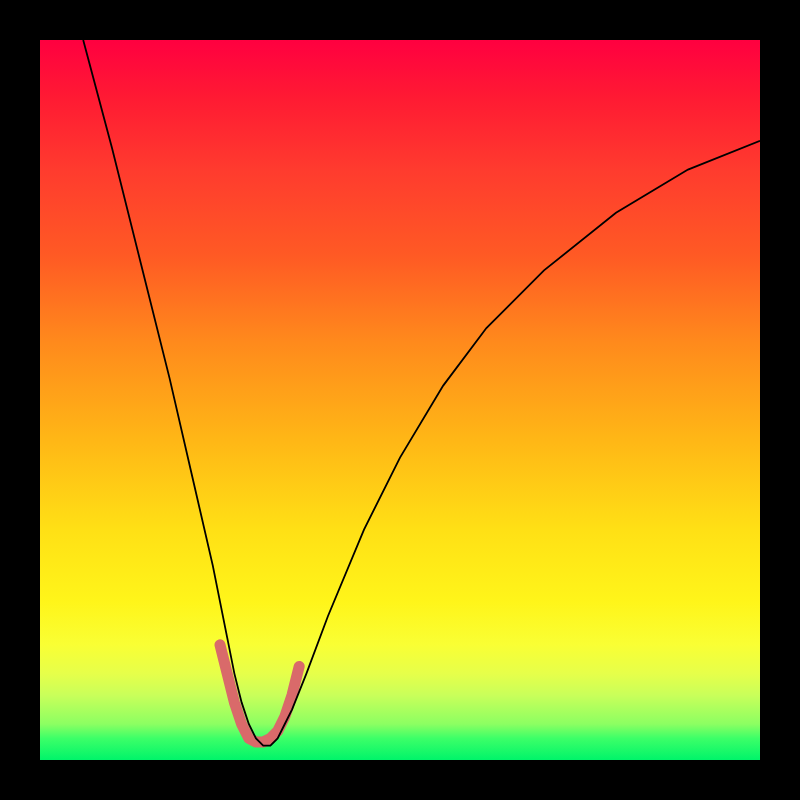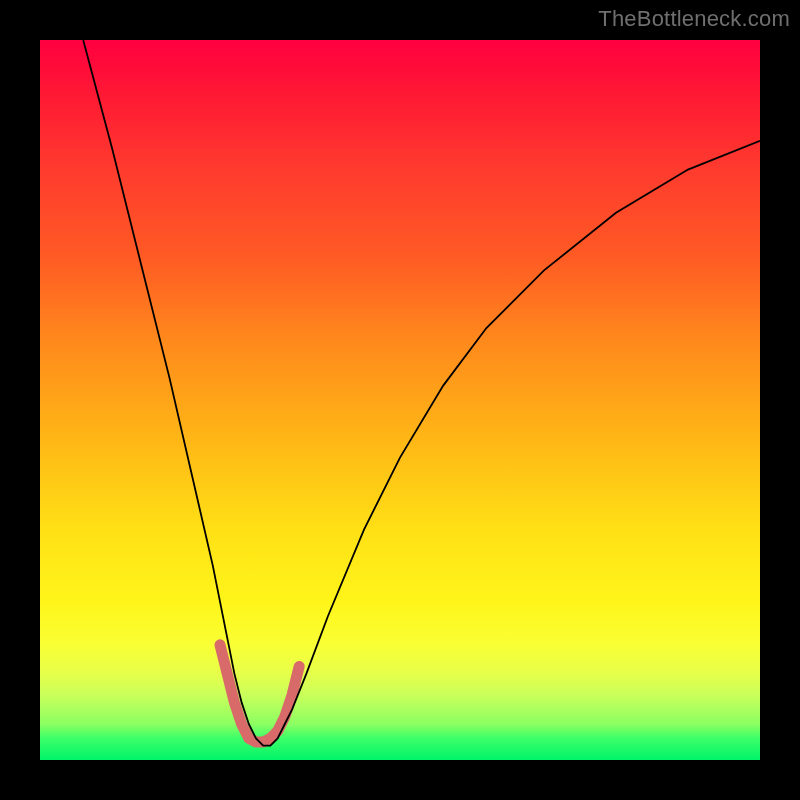--- a/index.html
+++ b/index.html
@@ -72,14 +72,13 @@
 <body>
 
 <div class="frame">
   <div class="plot">
     <div class="gradient-bg"></div>
     <svg class="chart-svg" viewBox="0 0 720 720" preserveAspectRatio="none">
       <path id="series-bottom-highlight" fill="none" d="M180.00 604.80 L187.20 633.60 L194.40 662.40 L201.60 684.00 L208.80 698.40 L216.00 702.00 L223.20 702.00 L230.40 698.40 L237.60 691.20 L244.80 676.80 L252.00 655.20 L259.20 626.40" stroke="#d96a6a" stroke-width="11" stroke-linecap="round" stroke-linejoin="round"></path>
       <path id="series-main-curve" fill="none" d="M43.20 0.00 L72.00 108.00 L100.80 223.20 L129.60 338.40 L151.20 432.00 L172.80 525.60 L187.20 597.60 L194.40 633.60 L201.60 662.40 L208.80 684.00 L216.00 698.40 L223.20 705.60 L230.40 705.60 L237.60 698.40 L244.80 684.00 L252.00 669.60 L266.40 633.60 L288.00 576.00 L324.00 489.60 L360.00 417.60 L403.20 345.60 L446.40 288.00 L504.00 230.40 L576.00 172.80 L648.00 129.60 L720.00 100.80" stroke="#000000" stroke-width="1.8"></path>
     </svg>
   </div>
-  <div class="watermark">TheBottleneck.com</div>
 </div>
 
 </body></html>

